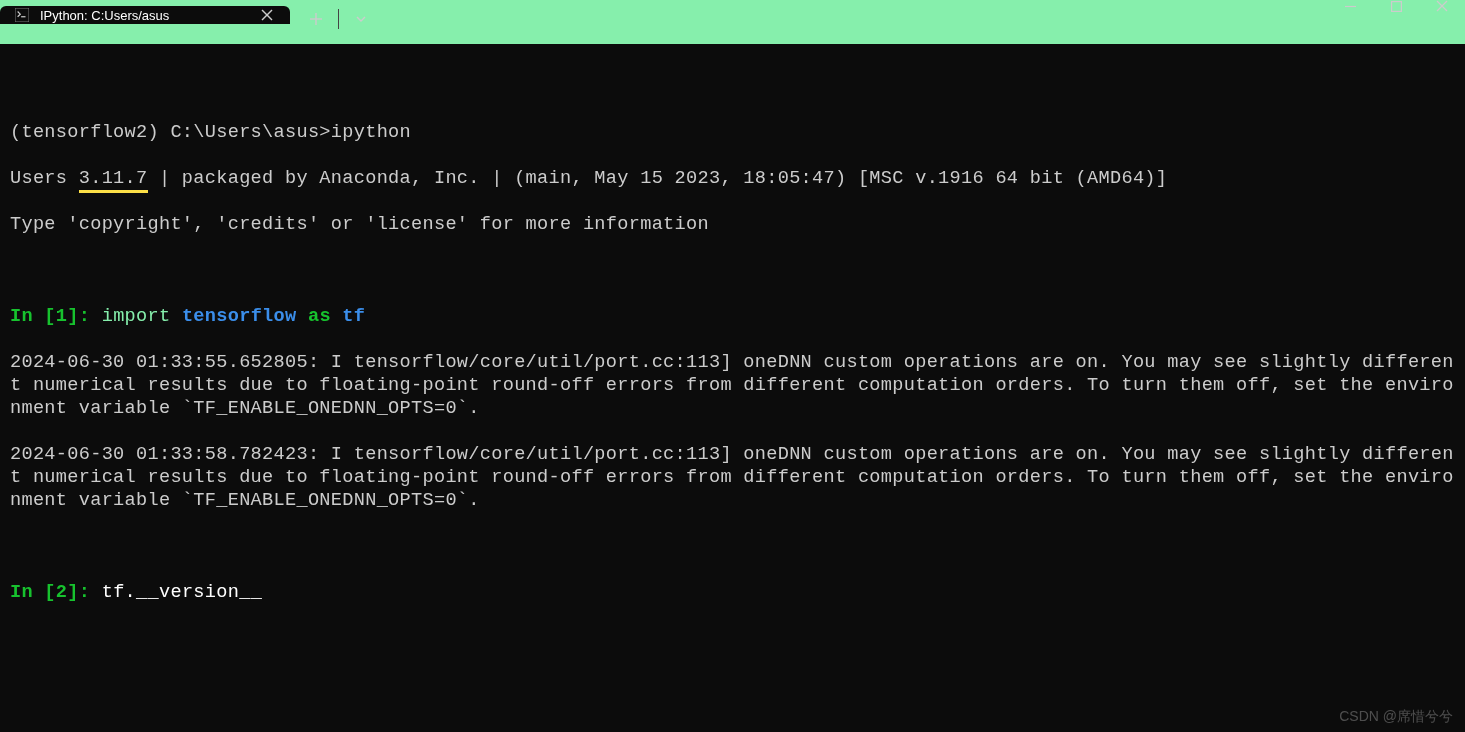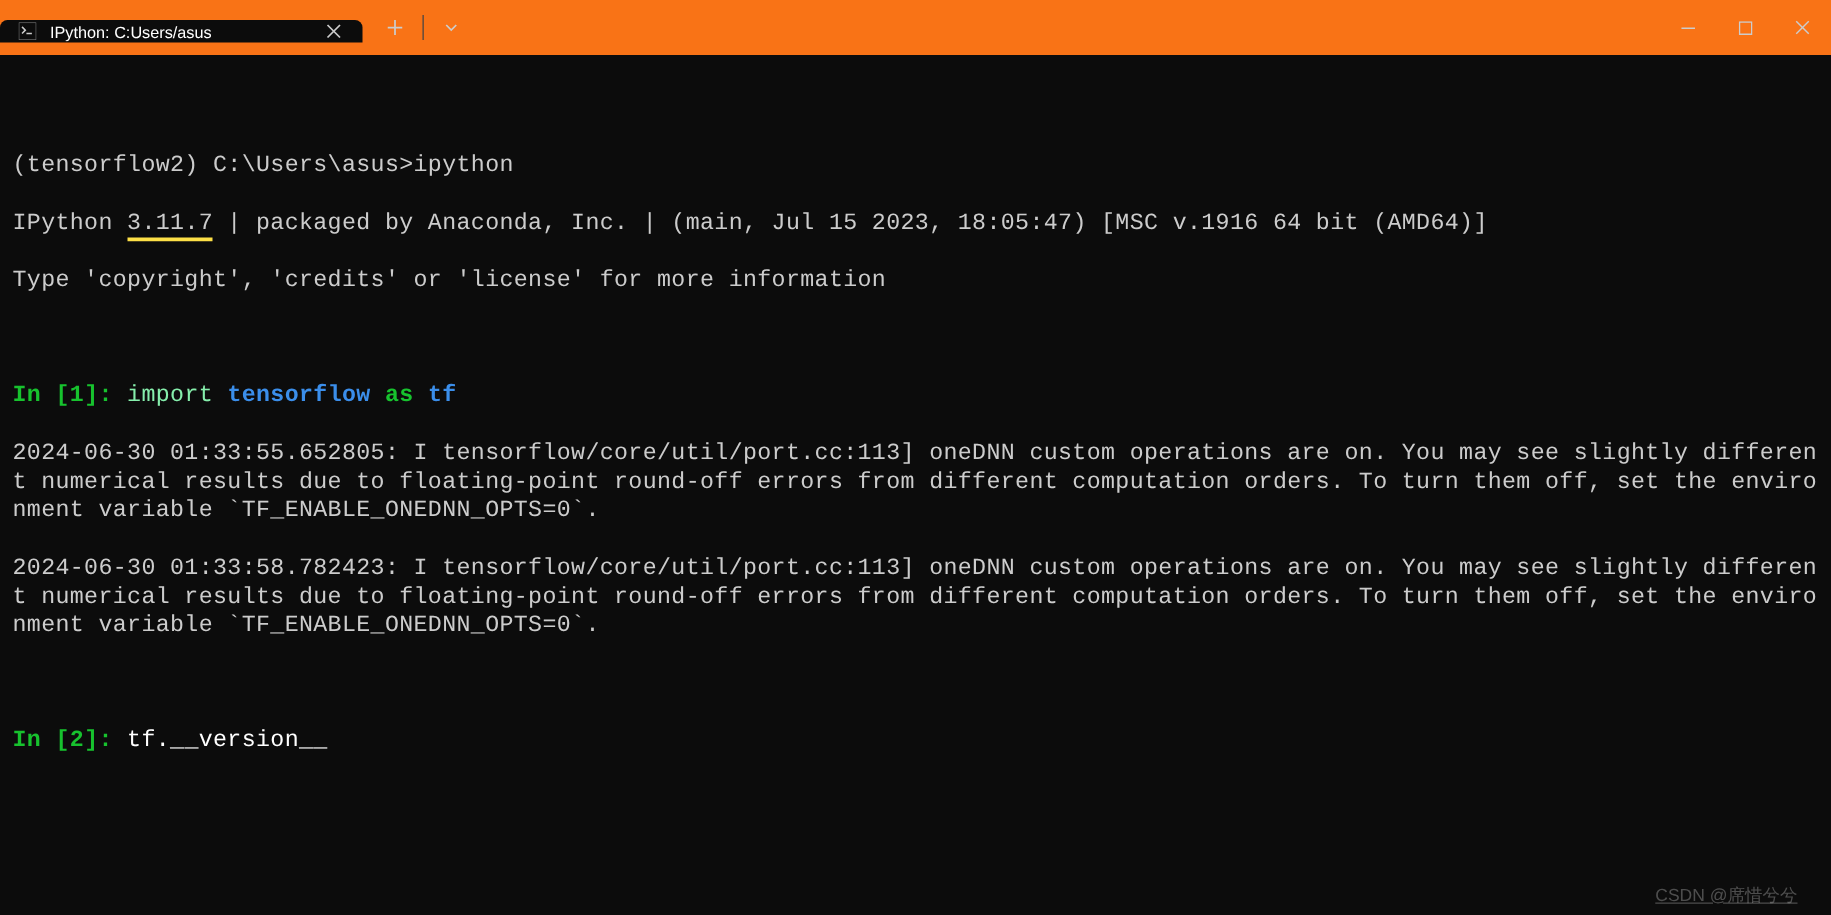--- a/index.html
+++ b/index.html
@@ -6,23 +6,23 @@
     body {
       font-family: Consolas, "Courier New", monospace;
       background: #0c0c0c;
       color: #cccccc;
       width: 1465px;
       height: 732px;
       overflow: hidden;
     }
     .titlebar {
       height: 44px;
-      background: #f97316;
-      display: flex;
-      align-items: center;
+      background: #86efac;
+      display: flex;
+      align-items: flex-start;
       user-select: none;
     }
     .tab {
       display: flex;
       align-items: center;
       background: #0c0c0c;
       padding: 0 14px;
       width: 290px;
       border-top-left-radius: 6px;
       border-top-right-radius: 6px;
@@ -103,27 +103,26 @@
     .alias { color: #3b8eea; font-weight: bold; }
     .str-out { color: #d9d36b; }
     .white { color: #ffffff; }
     .spacer-line { height: 23px; }
     .underline-red {
       border-bottom: 3px solid #fde047;
       padding-bottom: 1px;
     }
     .watermark {
       position: absolute;
-      right: 27px;
+      right: 12px;
       bottom: 6px;
       color: rgba(200,200,200,0.35);
       font-family: "Segoe UI", sans-serif;
       font-size: 14px;
       pointer-events: none;
-      text-decoration: underline;
     }
   </style>
 </head>
 <body>
 
 <div class="titlebar">
   <div class="tab">
     <span class="tab-icon">
       <svg width="14" height="14" viewBox="0 0 16 16">
           <rect x="0" y="0" width="16" height="16" fill="#0c0c0c" stroke="#888" stroke-width="1"></rect>
@@ -170,21 +169,21 @@
           <line x1="1" y1="1" x2="11" y2="11" stroke="#ccc" stroke-width="1.2"></line>
           <line x1="11" y1="1" x2="1" y2="11" stroke="#ccc" stroke-width="1.2"></line>
         </svg>
     </div>
   </div>
 </div>
 
 <div class="terminal">
 <div class="spacer-line"></div>
 <div>(tensorflow2) C:\Users\asus&gt;ipython</div>
-<div><span>IPython </span><span class="underline-red">3.11.7</span><span> | packaged by Anaconda, Inc. | (main, Jul 15 2023, 18:05:47) [MSC v.1916 64 bit (AMD64)]</span></div>
+<div><span>Users </span><span class="underline-red">3.11.7</span><span> | packaged by Anaconda, Inc. | (main, May 15 2023, 18:05:47) [MSC v.1916 64 bit (AMD64)]</span></div>
 <div>Type 'copyright', 'credits' or 'license' for more information</div>
 <div class="spacer-line"></div>
 <div><span class="prompt-in">In [</span><span class="bracket-num">1</span><span class="prompt-in">]: </span><span class="kw-import">import</span> <span class="mod">tensorflow</span> <span class="kw-as">as</span> <span class="alias">tf</span></div>
 <div>2024-06-30 01:33:55.652805: I tensorflow/core/util/port.cc:113] oneDNN custom operations are on. You may see slightly different numerical results due to floating-point round-off errors from different computation orders. To turn them off, set the environment variable `TF_ENABLE_ONEDNN_OPTS=0`.</div>
 <div>2024-06-30 01:33:58.782423: I tensorflow/core/util/port.cc:113] oneDNN custom operations are on. You may see slightly different numerical results due to floating-point round-off errors from different computation orders. To turn them off, set the environment variable `TF_ENABLE_ONEDNN_OPTS=0`.</div>
 <div class="spacer-line"></div>
 <div><span class="prompt-in">In [</span><span class="bracket-num">2</span><span class="prompt-in">]: </span><span class="white">tf.__version__</span></div>
 <div class="spacer-line"></div>
 
 

